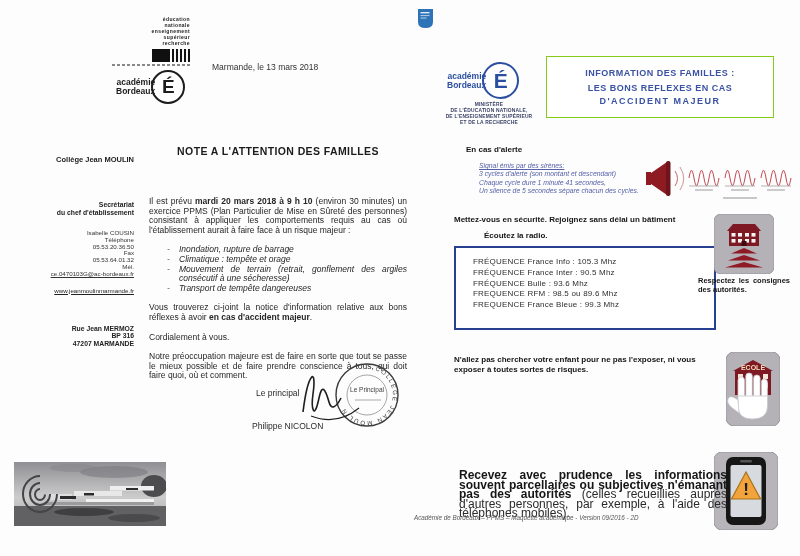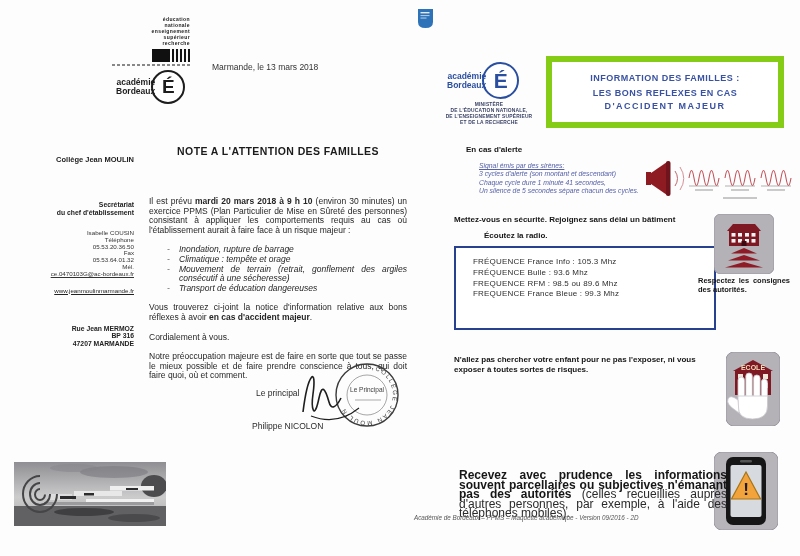--- a/index.html
+++ b/index.html
@@ -44,21 +44,21 @@
   .letter-body li::before{content:"-";position:absolute;left:-12px;}
   .sig-role{left:256px;top:388px;font-size:8.5px;}
   .sig-name{left:252px;top:421px;font-size:8.5px;}
   .stamp-svg{left:293px;top:356px;}
   .photo-svg{left:14px;top:462px;}
 
   
   .mini-shield{left:417px;top:8px;}
   .ministry{left:416px;top:102px;width:146px;text-align:center;
             font-size:4.9px;line-height:6px;font-weight:bold;color:#3a4166;letter-spacing:.2px;}
-  .header-box{left:546px;top:56px;width:226px;height:60px;border:6px solid #84cc16;background:#fff;
+  .header-box{left:546px;top:56px;width:226px;height:60px;border:1px solid #84cc16;background:#fff;
               display:flex;flex-direction:column;justify-content:center;text-align:center;
               color:#3952a3;font-weight:bold;font-size:9px;line-height:13px;letter-spacing:.5px;}
   .alert-title{left:466px;top:145px;font-size:8px;font-weight:bold;color:#161616;}
   .alert-block{left:479px;top:162px;font-size:6.8px;font-style:italic;color:#5560a8;line-height:8.4px;}
   .alert-block .u{text-decoration:underline;}
   .siren-svg{left:645px;top:156px;}
   .bold8{font-size:8px;font-weight:bold;color:#161616;}
   .safety-line{left:454px;top:215px;}
   .radio-line{left:484px;top:231px;}
   .freq-box{left:454px;top:246px;width:262px;height:84px;border:2px solid #27408f;background:#fff;
@@ -129,21 +129,21 @@
   </div>
 
   <div class="abs letter-title">NOTE A L'ATTENTION DES FAMILLES</div>
 
   <div class="abs letter-body">
     <p><span>Il est prévu </span><b>mardi 20 mars 2018 à 9 h 10</b><span> (environ 30 minutes) un exercice PPMS (Plan Particulier de Mise en Sûreté des personnes) consistant à appliquer les comportements requis au cas où l'établissement aurait à faire face à un risque majeur :</span></p>
     <ul>
       <li>Inondation, rupture de barrage</li>
       <li>Climatique : tempête et orage</li>
       <li>Mouvement de terrain (retrait, gonflement des argiles consécutif à une sécheresse)</li>
-      <li>Transport de éducation dangereuses</li>
+      <li>Transport de tempête dangereuses</li>
     </ul>
     <p><span>Vous trouverez ci-joint la notice d'information relative aux bons réflexes à avoir </span><b>en cas d'accident majeur</b><span>.</span></p>
     <p>Cordialement à vous.</p>
     <p>Notre préoccupation majeure est de faire en sorte que tout se passe le mieux possible et de faire prendre conscience à tous, qui doit faire quoi, où et comment.</p>
   </div>
 
   <div class="abs sig-role">Le principal</div>
 
   <svg class="abs stamp-svg" width="112" height="78" viewBox="0 0 112 78">
     <defs>
@@ -251,20 +251,21 @@
       <line x1="122" y1="34" x2="140" y2="34"></line>
       <line x1="78" y1="42" x2="112" y2="42"></line>
     </g>
   </svg>
 
   <div class="abs bold8 safety-line">Mettez-vous en sécurité. Rejoignez sans délai un bâtiment</div>
   <div class="abs bold8 radio-line">Écoutez la radio.</div>
 
   <div class="abs freq-box">
     <div>FRÉQUENCE France Info : 105.3 Mhz</div>
+    <div>FRÉQUENCE France Inter : 90.5 Mhz</div>
     <div>FRÉQUENCE Bulle : 93.6 Mhz</div>
     <div>FREQUENCE RFM : 98.5 ou 89.6 Mhz</div>
     <div>FREQUENCE France Bleue : 99.3 Mhz</div>
   </div>
 
   <svg class="abs icon-consignes" width="60" height="60" viewBox="0 0 60 60">
     <rect width="60" height="60" rx="7" fill="#b4b1b7" stroke="#9a97a0" stroke-width="1"></rect>
     <polygon points="13,17 47,17 41,10 19,10" fill="#7e1822"></polygon>
     <rect x="15" y="17" width="30" height="15" fill="#7e1822"></rect>
     <g fill="#f3f3f3">

